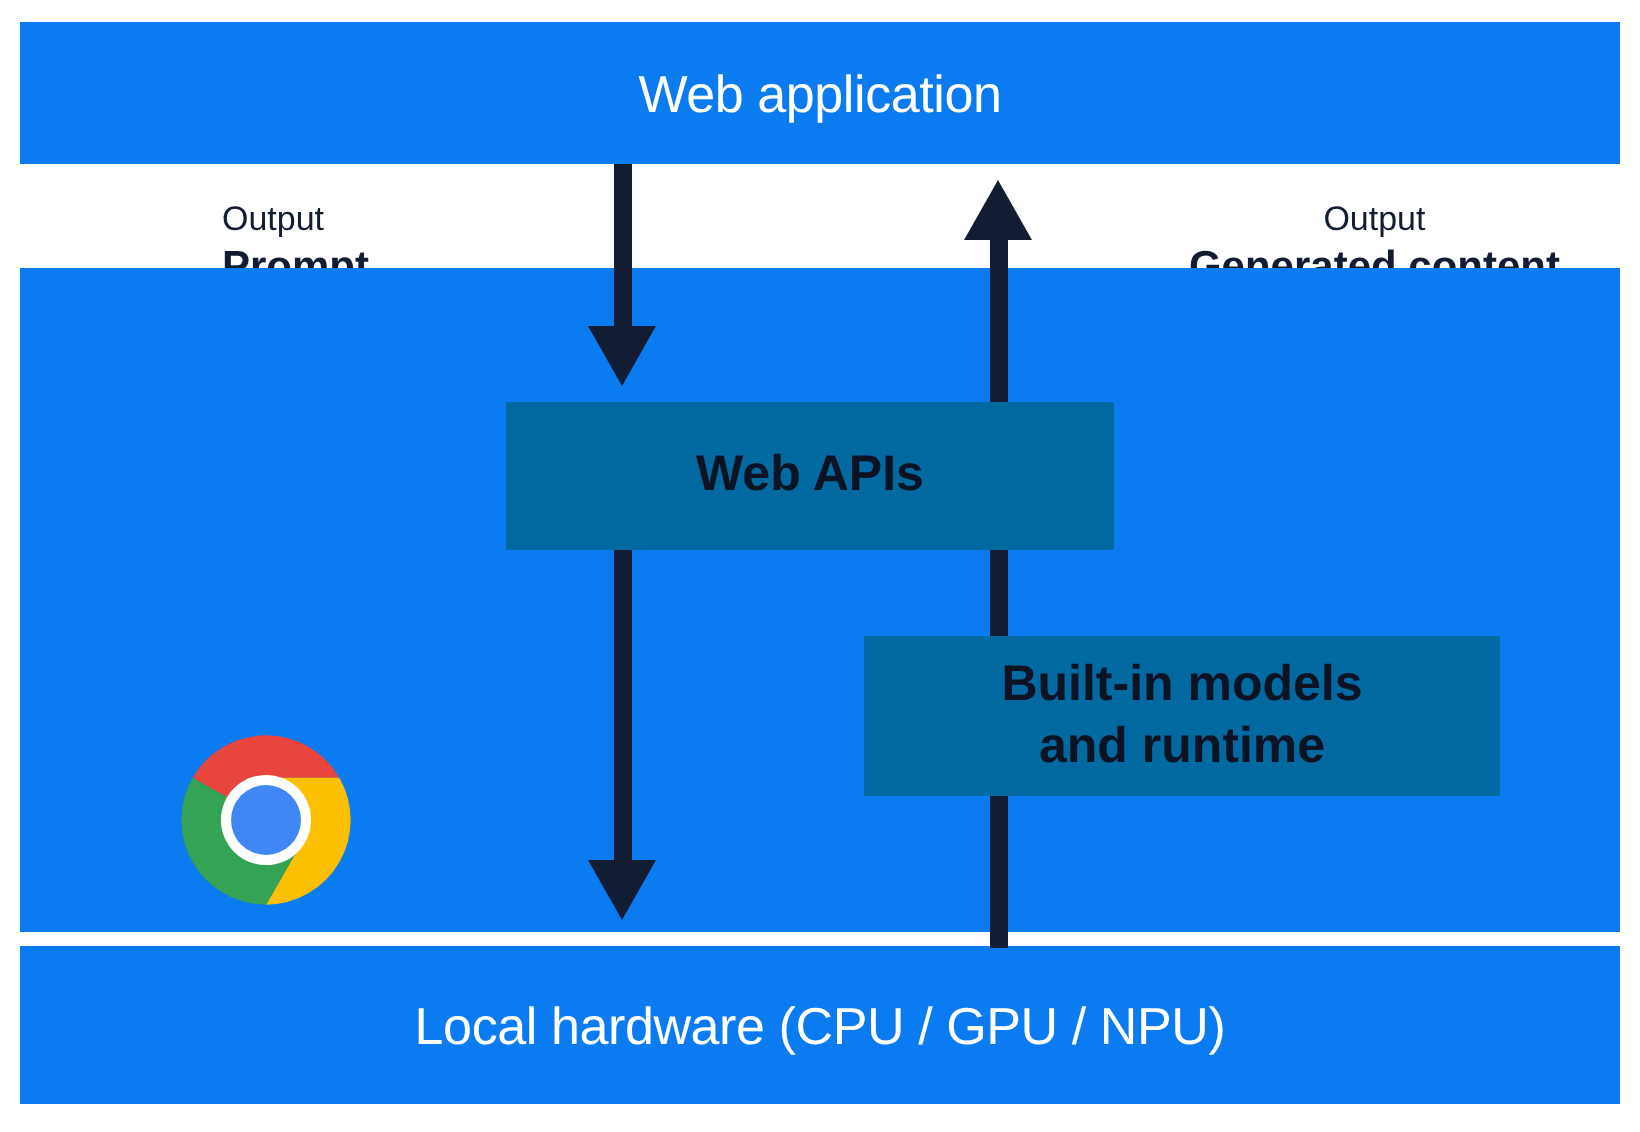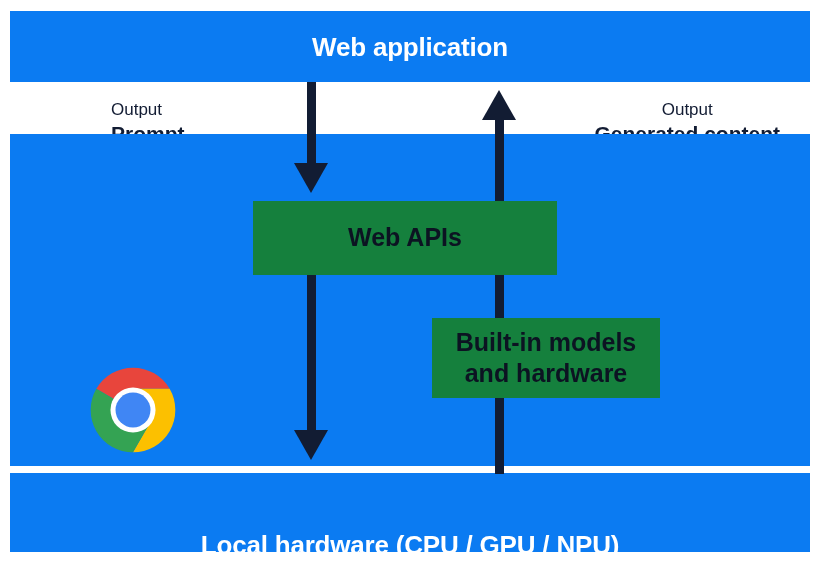--- a/index.html
+++ b/index.html
@@ -41,26 +41,26 @@
     width: 800px;
     height: 79px;
   }
 
   .band-title {
     position: absolute;
     left: 0;
     right: 0;
     text-align: center;
     color: #ffffff;
-    font-weight: bold;
+    font-weight: normal;
     font-size: 26px;
     letter-spacing: -0.2px;
   }
   #band-web-application .band-title { top: 21px; }
-  #band-local-hardware .band-title { top: 25px; margin-top: 32px; }
+  #band-local-hardware .band-title { top: 25px; }
 
   
   .io-label {
     position: absolute;
     color: #121c33;
     line-height: 1.28;
   }
   .io-label .kind {
     font-size: 17px;
     font-weight: normal;
@@ -112,40 +112,40 @@
 
   
   #arrowhead-output-top { left: 482px; top: 90px; }
   #line-output-top      { left: 495px; top: 118px; height: 100px; }
   #line-output-mid      { left: 495px; top: 270px; height: 52px; }
   #line-output-bottom   { left: 495px; top: 395px; height: 79px; }
 
   
   .ybox {
     position: absolute;
-    background: #15803d;
+    background: #0369a1;
     color: #0c1322;
     font-weight: bold;
     display: flex;
     align-items: center;
     justify-content: center;
     text-align: center;
     line-height: 1.25;
   }
   #box-web-apis {
     left: 253px;
     top: 201px;
     width: 304px;
     height: 74px;
     font-size: 25px;
   }
   #box-built-in-models {
     left: 432px;
     top: 318px;
-    width: 228px;
+    width: 318px;
     height: 80px;
     font-size: 25px;
   }
 
   
   #chrome-logo {
     position: absolute;
     left: 77px;
     top: 230px;
     width: 92px;
@@ -215,17 +215,17 @@
   <div class="conn-line" id="line-output-mid"></div>
   <div class="conn-line" id="line-output-bottom"></div>
 
   <div class="ybox" id="box-web-apis">
     <span>Web APIs</span>
   </div>
 
   <div class="ybox" id="box-built-in-models">
     <span>
       <span>Built-in models</span><br>
-      <span>and hardware</span>
+      <span>and runtime</span>
     </span>
   </div>
 
 </div>
 
 </body></html>

